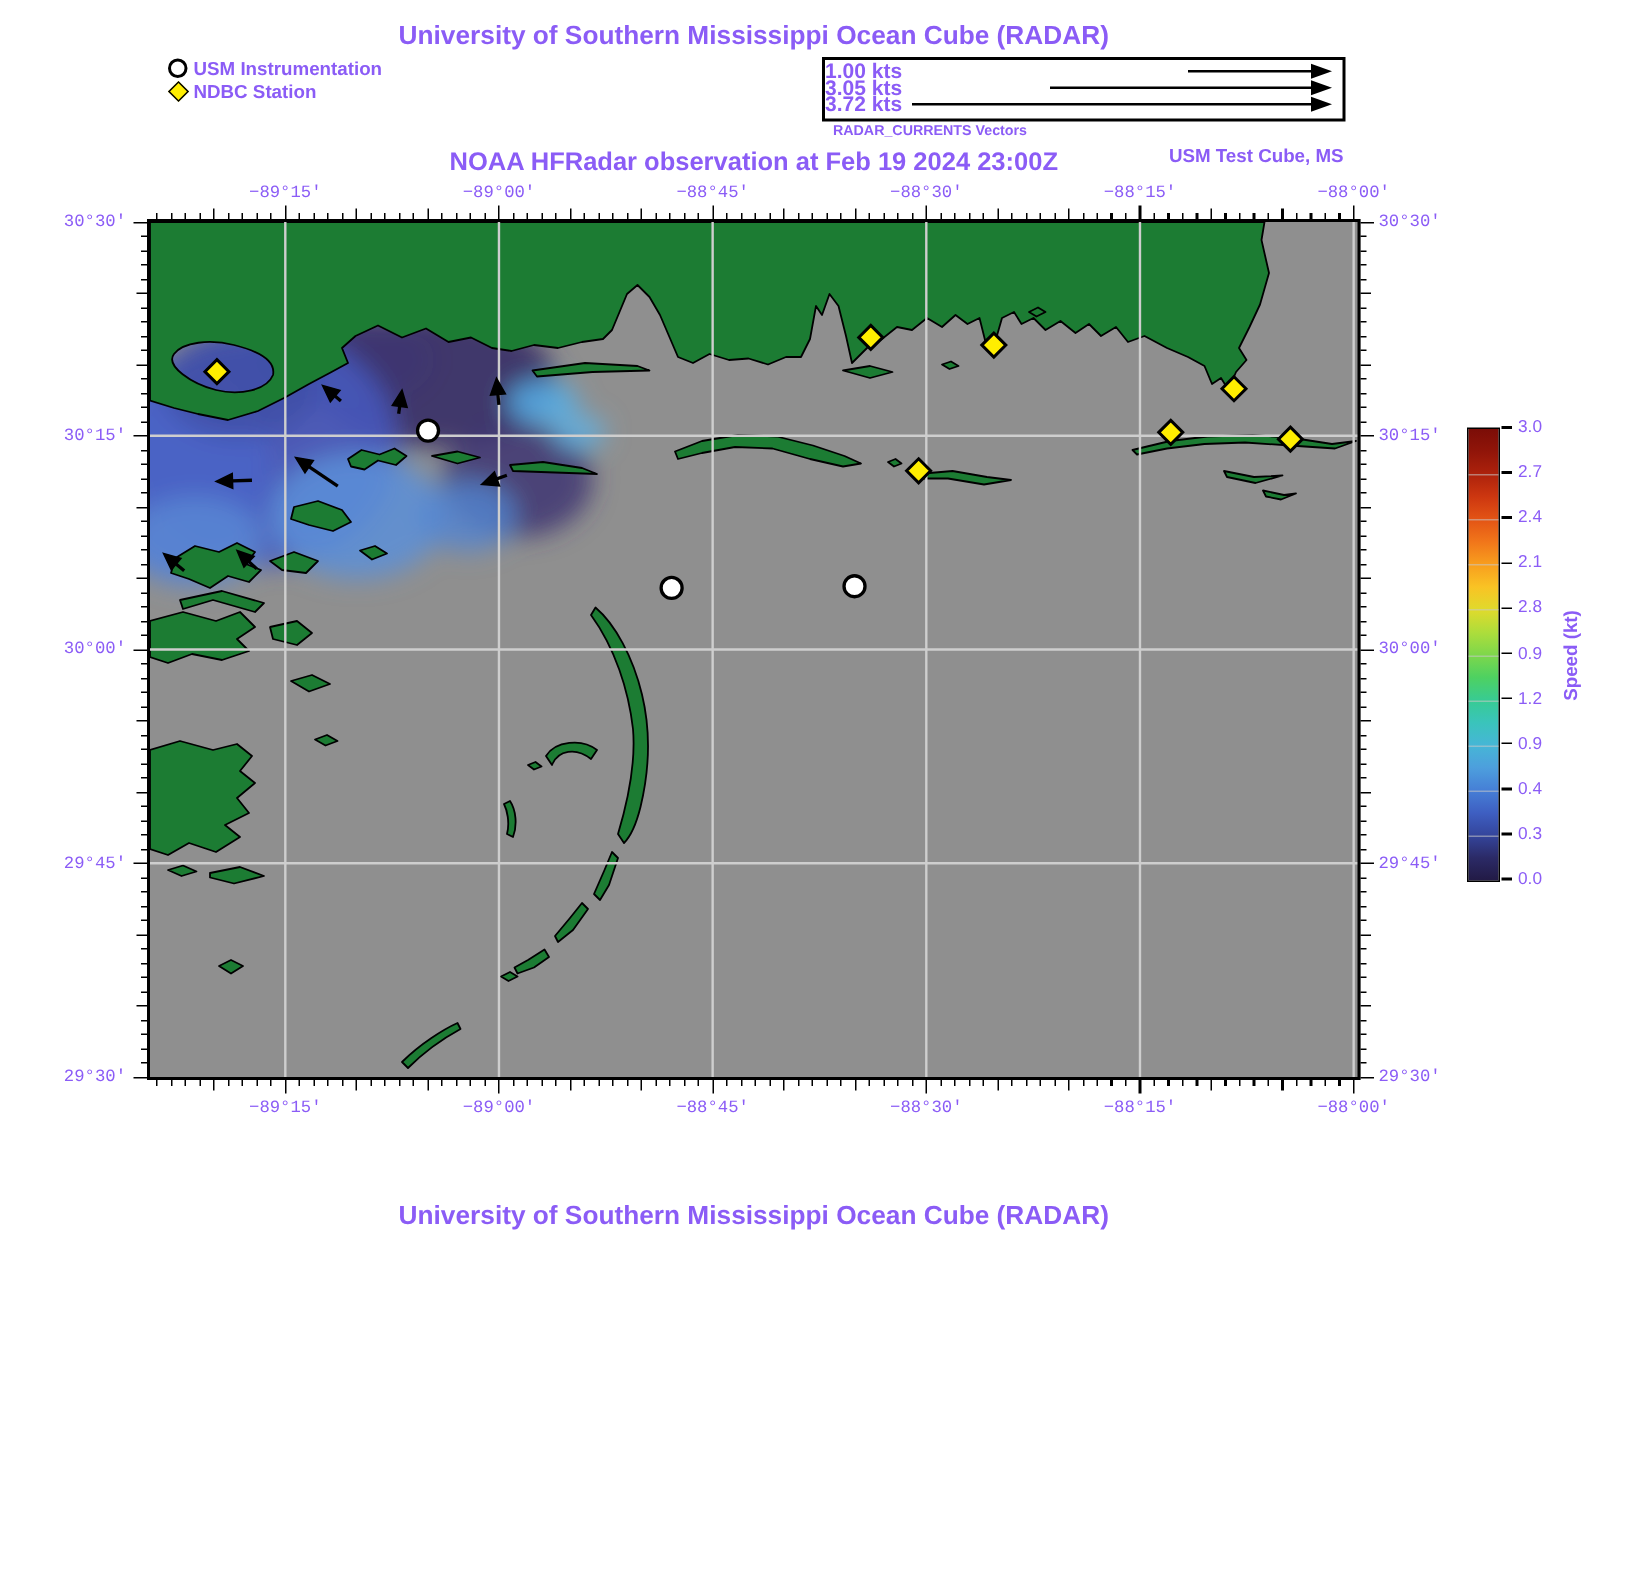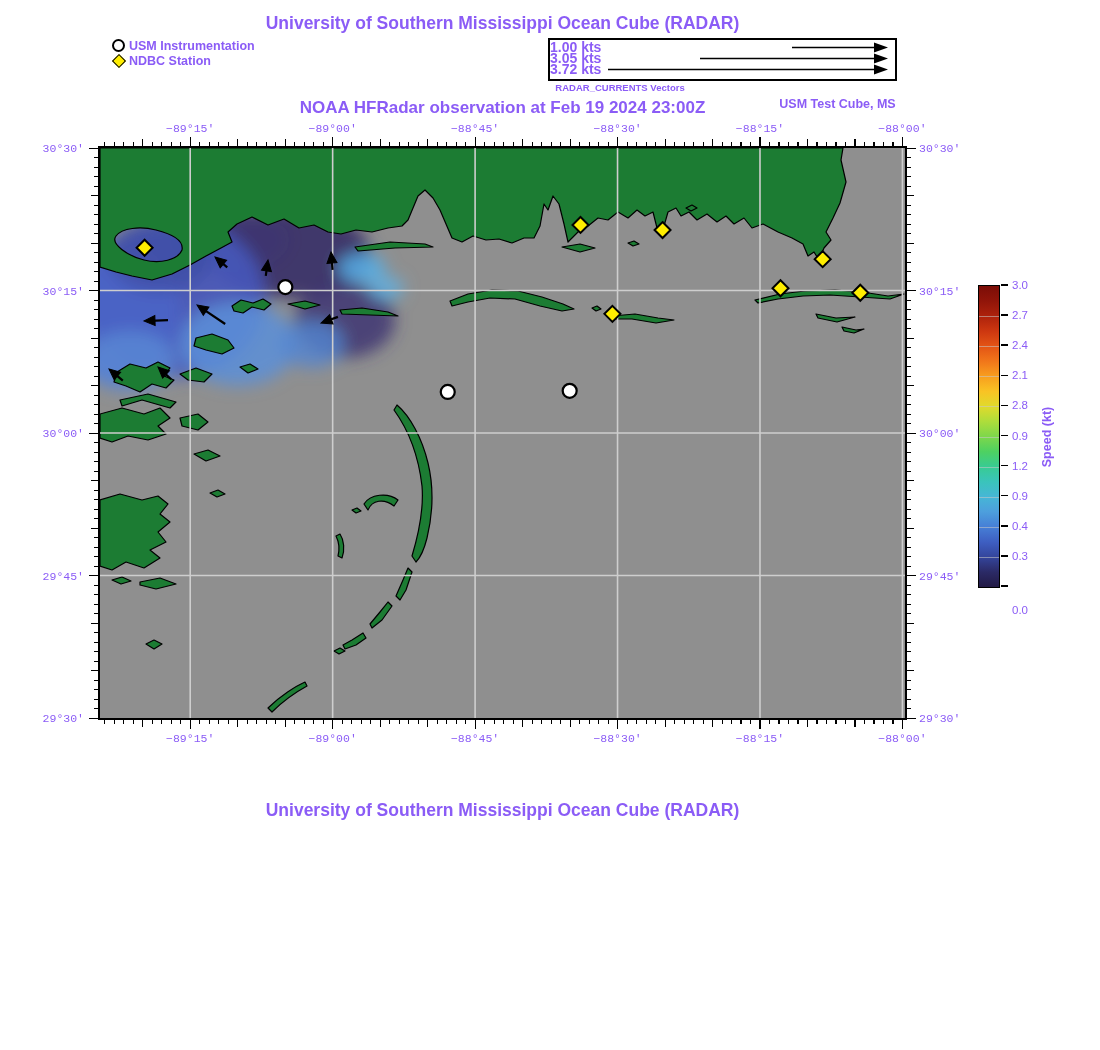--- a/index.html
+++ b/index.html
@@ -526,19 +526,19 @@
       <div class="cbticklabel" style="left: 1012px; top: 435.5px;">0.9</div>
       <div class="cbtick" style="left: 1001px; top: 464.8px;"></div>
       <div class="cbticklabel" style="left: 1012px; top: 465.6px;">1.2</div>
       <div class="cbtick" style="left: 1001px; top: 494.9px;"></div>
       <div class="cbticklabel" style="left: 1012px; top: 495.7px;">0.9</div>
       <div class="cbtick" style="left: 1001px; top: 525px;"></div>
       <div class="cbticklabel" style="left: 1012px; top: 525.8px;">0.4</div>
       <div class="cbtick" style="left: 1001px; top: 555.1px;"></div>
       <div class="cbticklabel" style="left: 1012px; top: 555.9px;">0.3</div>
       <div class="cbtick" style="left: 1001px; top: 585.2px;"></div>
-      <div class="cbticklabel" style="left: 1012px; top: 586px; margin-top: 24px;">0.0</div>
+      <div class="cbticklabel" style="left: 1012px; top: 586px;">0.0</div>
     </div>
   <div id="cblabel" class="abs" style="left:988px;top:429px;width:120px;height:16px;">Speed (kt)</div>
 
   <div class="abs title" style="top:800px;">University of Southern Mississippi Ocean Cube (RADAR)</div>
 
 </div>
 
 </body></html>

